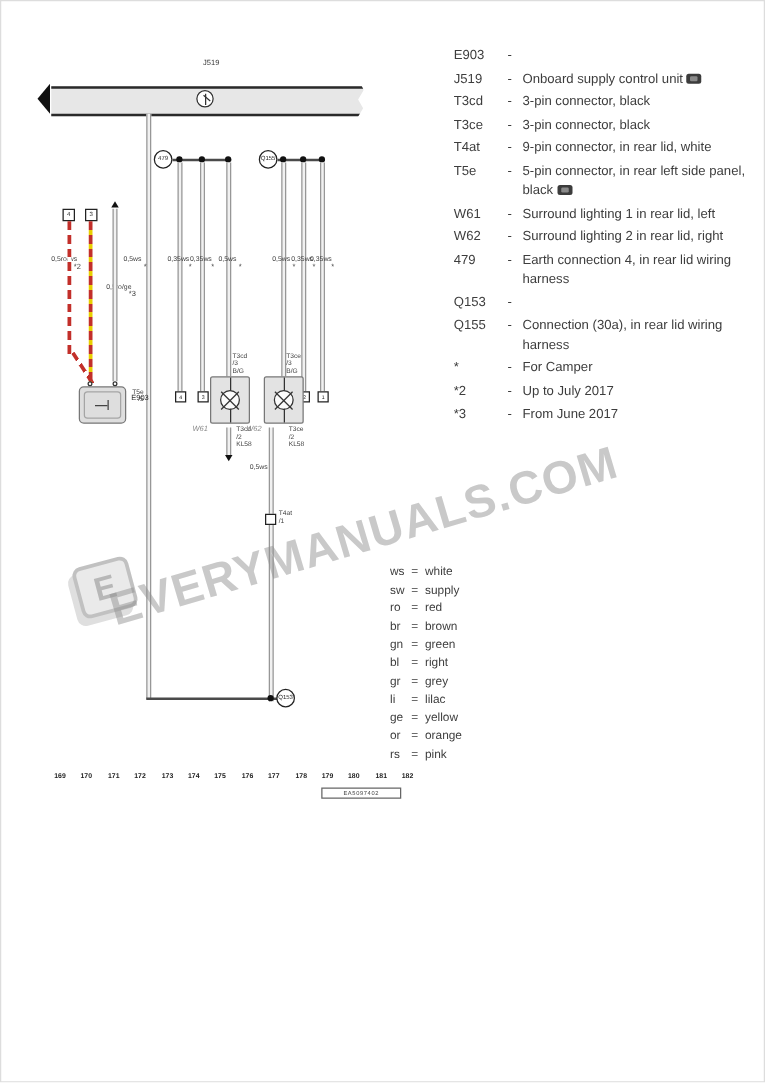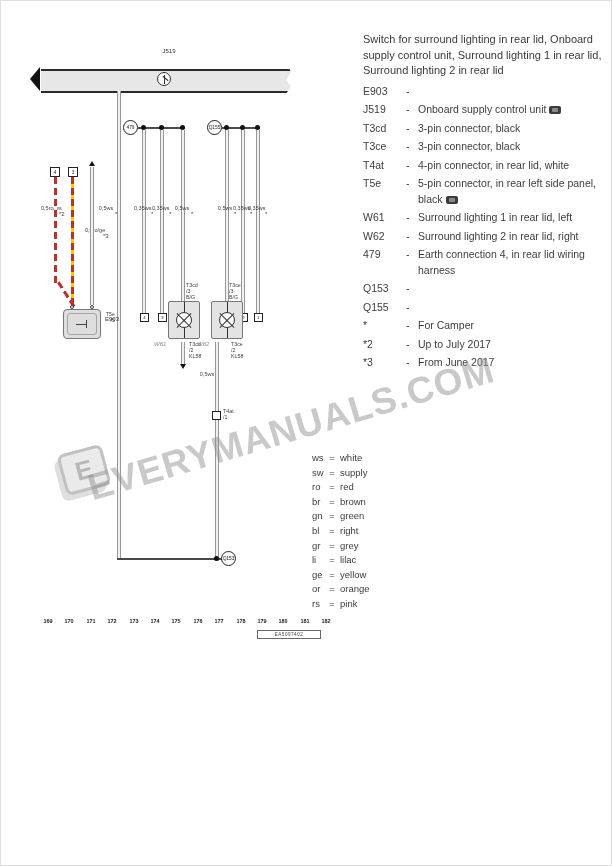--- a/index.html
+++ b/index.html
@@ -223,21 +223,20 @@
     <span class="trk" style="left:211px;">177</span>
     <span class="trk" style="left:233px;">178</span>
     <span class="trk" style="left:254px;">179</span>
     <span class="trk" style="left:275px;">180</span>
     <span class="trk" style="left:297px;">181</span>
     <span class="trk" style="left:318px;">182</span>
     <div id="trkcode">EA5097402</div>
   </div>
 
   <div id="rightcol">
-    <div class="title">Switch for surround lighting in rear lid, Onboard supply control unit, Surround lighting 1 in rear lid, Surround lighting 2 in rear lid</div>
     <div class="lg-list">
 
       <div class="lg-row">
         <span class="lg-term">E903</span>
         <span class="lg-dash">-</span>
       </div>
       <div class="lg-row">
         <span class="lg-term">J519</span>
         <span class="lg-dash">-</span>
         <span class="lg-desc"><span>Onboard supply control unit</span><span class="cu-icon"></span></span>
@@ -248,21 +247,21 @@
         <span class="lg-desc"><span>3-pin connector, black</span></span>
       </div>
       <div class="lg-row">
         <span class="lg-term">T3ce</span>
         <span class="lg-dash">-</span>
         <span class="lg-desc"><span>3-pin connector, black</span></span>
       </div>
       <div class="lg-row">
         <span class="lg-term">T4at</span>
         <span class="lg-dash">-</span>
-        <span class="lg-desc"><span>4-pin connector, in rear lid, white</span></span>
+        <span class="lg-desc"><span>9-pin connector, in rear lid, white</span></span>
       </div>
       <div class="lg-row">
         <span class="lg-term">T5e</span>
         <span class="lg-dash">-</span>
         <span class="lg-desc"><span>5-pin connector, in rear left side panel, black</span><span class="cu-icon"></span></span>
       </div>
       <div class="lg-row">
         <span class="lg-term">W61</span>
         <span class="lg-dash">-</span>
         <span class="lg-desc"><span>Surround lighting 1 in rear lid, left</span></span>
@@ -277,20 +276,21 @@
         <span class="lg-dash">-</span>
         <span class="lg-desc"><span>Earth connection 4, in rear lid wiring harness</span></span>
       </div>
       <div class="lg-row">
         <span class="lg-term">Q153</span>
         <span class="lg-dash">-</span>
       </div>
       <div class="lg-row">
         <span class="lg-term">Q155</span>
         <span class="lg-dash">-</span>
+        <span class="lg-desc"><span>Connection (30a), in rear lid wiring harness</span></span>
       </div>
       <div class="lg-row">
         <span class="lg-term">*</span>
         <span class="lg-dash">-</span>
         <span class="lg-desc"><span>For Camper</span></span>
       </div>
       <div class="lg-row">
         <span class="lg-term">*2</span>
         <span class="lg-dash">-</span>
         <span class="lg-desc"><span>Up to July 2017</span></span>

